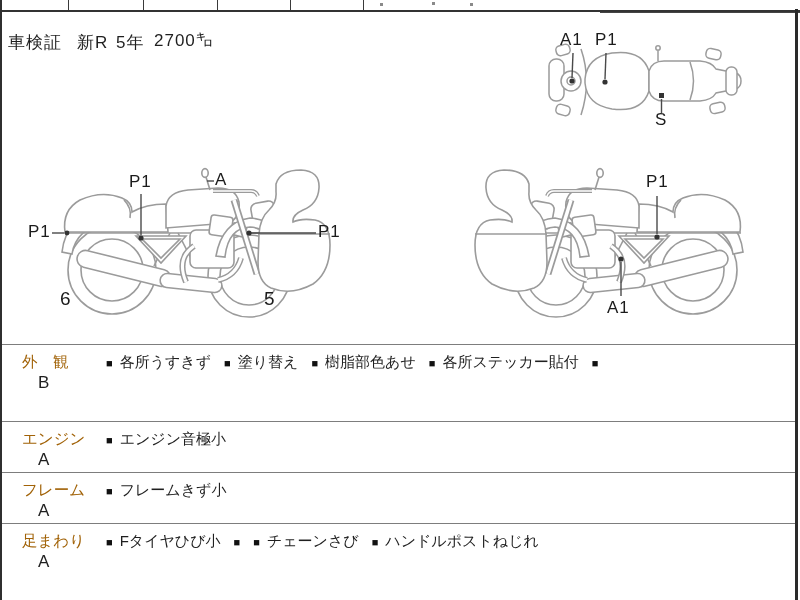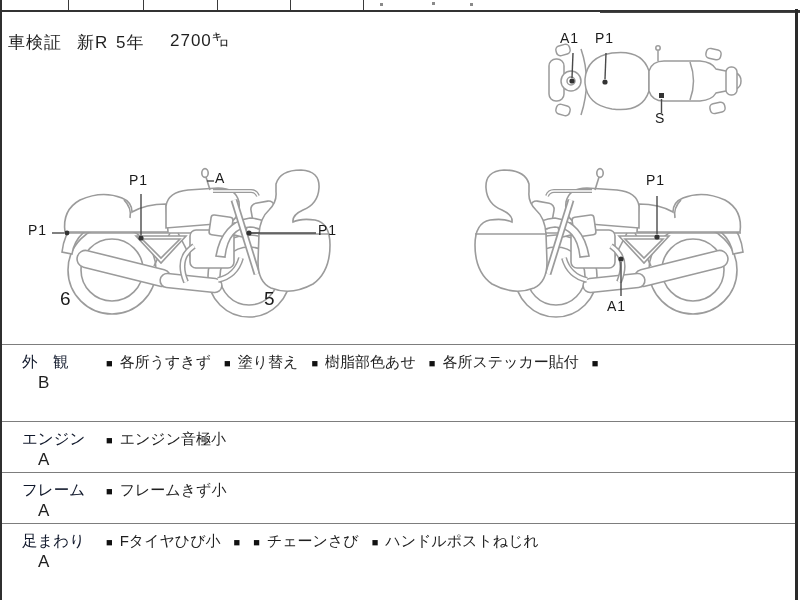--- a/index.html
+++ b/index.html
@@ -9,25 +9,25 @@
   
   .border-left{left:0;top:0;width:2px;height:600px;background:#2f2f2f;}
   .border-right{left:795px;top:9px;width:3px;height:591px;background:#2a2a2a;}
   .border-top{left:0;top:10px;width:800px;height:2px;background:#333;}
   .border-top2{left:600px;top:12px;width:200px;height:1px;background:#444;}
   .cell-div{top:0;width:1px;height:10px;background:#3a3a3a;}
   .remnant{width:3px;height:3px;background:#8a8a8a;}
   
   .htext{position:absolute;top:31px;font-size:17px;letter-spacing:1px;color:#1f1f1f;white-space:nowrap;}
   
-  .lbl{position:absolute;font-size:14px;color:#1b1b1b;letter-spacing:1px;white-space:nowrap;}
+  .lbl{position:absolute;font-size:17px;color:#1b1b1b;letter-spacing:1px;white-space:nowrap;}
   .num{font-size:19px;}
   
   .section{position:absolute;left:2px;width:793px;border-top:1.5px solid #7d7d7d;}
-  .sec-label{position:absolute;left:20px;top:7px;font-size:15.5px;color:#0f172a;white-space:nowrap;}
+  .sec-label{position:absolute;left:20px;top:7px;font-size:15.5px;color:#a16207;white-space:nowrap;}
   .sec-grade{position:absolute;left:36px;top:28px;font-size:17px;color:#1f1f1f;}
   .sec-items{position:absolute;left:104px;top:8px;display:flex;gap:13px;font-size:15px;color:#1f1f1f;white-space:nowrap;}
   .item{display:flex;align-items:center;gap:7px;}
   .bullet{font-size:11px;line-height:1;color:#111;position:relative;top:0.5px;}
   svg{position:absolute;overflow:visible;}
 </style>
 </head>
 <body>
 
 <div class="page">
@@ -81,21 +81,21 @@
   <div class="abs remnant" style="left:470px;top:3px"></div>
 
   <div class="abs border-top"></div>
   <div class="abs border-top2"></div>
   <div class="abs border-left"></div>
   <div class="abs border-right"></div>
 
   <span class="htext" style="left:8px">車検証</span>
   <span class="htext" style="left:77px">新R</span>
   <span class="htext" style="left:116px">5年</span>
-  <span class="htext" style="left:170px">2700㌔</span>
+  <span class="htext" style="left:154px">2700㌔</span>
 
   <svg style="left:540px;top:25px" width="205" height="115" viewBox="0 0 205 115">
     <g stroke="#9b9b9b" stroke-width="1.5" fill="#ffffff">
       <rect x="16" y="20" width="14" height="10" rx="4" transform="rotate(-15 23 25)"></rect>
       <rect x="16" y="80" width="14" height="10" rx="4" transform="rotate(15 23 85)"></rect>
       <rect x="9" y="34" width="15" height="42" rx="7"></rect>
       <circle cx="31" cy="56" r="10"></circle>
       <circle cx="31" cy="56" r="4"></circle>
       <path d="M41,24 Q52,56 41,90" fill="none"></path>
       <path d="M45,54 Q47,32 72,28 Q102,24 109,46 L109,66 Q102,88 72,84 Q47,80 45,58 Z"></path>

